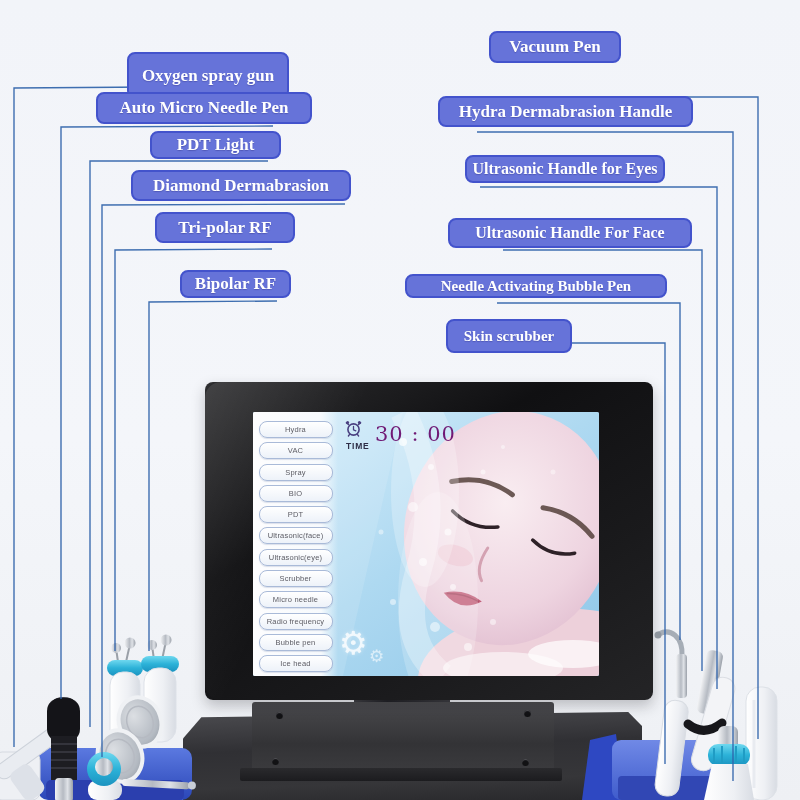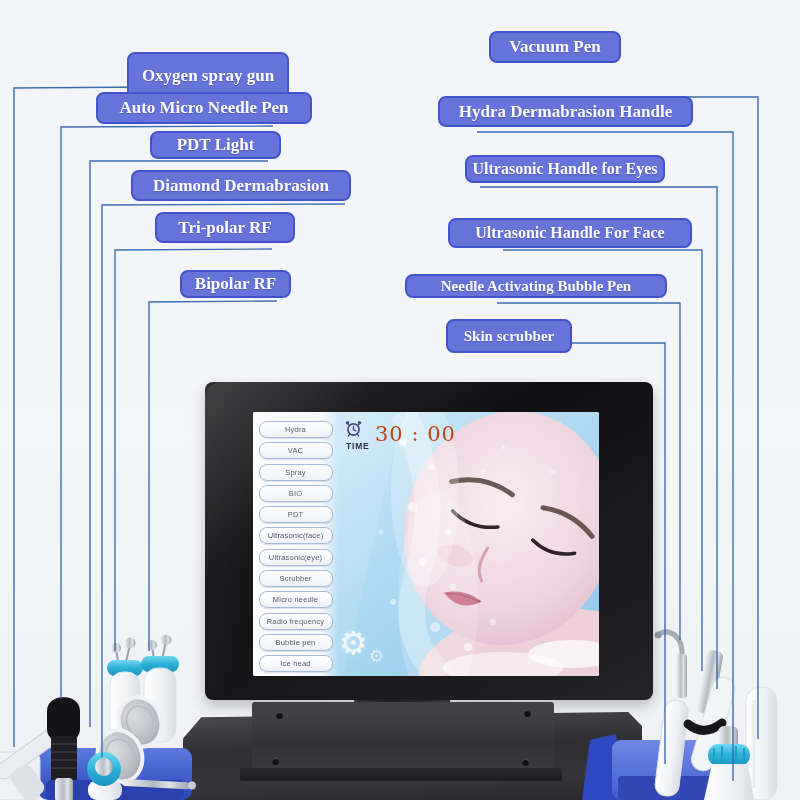--- a/index.html
+++ b/index.html
@@ -50,21 +50,21 @@
         background:linear-gradient(180deg,#ffffff,#edf2f9);
         display:flex;align-items:center;justify-content:center;
         font-size:7.5px;color:#5c5c64;letter-spacing:.2px;cursor:pointer;
         box-shadow:0 1px 1px rgba(120,140,180,.25);}
 
   
   .timer{position:absolute;left:92px;top:8px;z-index:2;width:130px;height:36px;}
   .clock-svg{position:absolute;left:7px;top:3px;}
   .time-label{position:absolute;left:1px;top:21px;font-size:8.5px;font-weight:700;color:#2e2e46;letter-spacing:.8px;text-align:right;}
   .time-value{position:absolute;left:30px;top:2px;font-family:"DejaVu Serif",serif;
-              font-size:21px;color:#c2410c;letter-spacing:1px;}
+              font-size:21px;color:#701a75;letter-spacing:1px;}
 
   .gear{position:absolute;left:86px;top:212px;z-index:2;font-size:32px;color:rgba(255,255,255,.78);
         font-family:"DejaVu Sans",sans-serif;cursor:pointer;text-shadow:0 0 4px rgba(255,255,255,.5);}
   .gear-sm{position:absolute;left:116px;top:234px;z-index:2;font-size:17px;color:rgba(255,255,255,.6);
         font-family:"DejaVu Sans",sans-serif;}
 </style>
 </head>
 <body>
 
 <div class="canvas">

